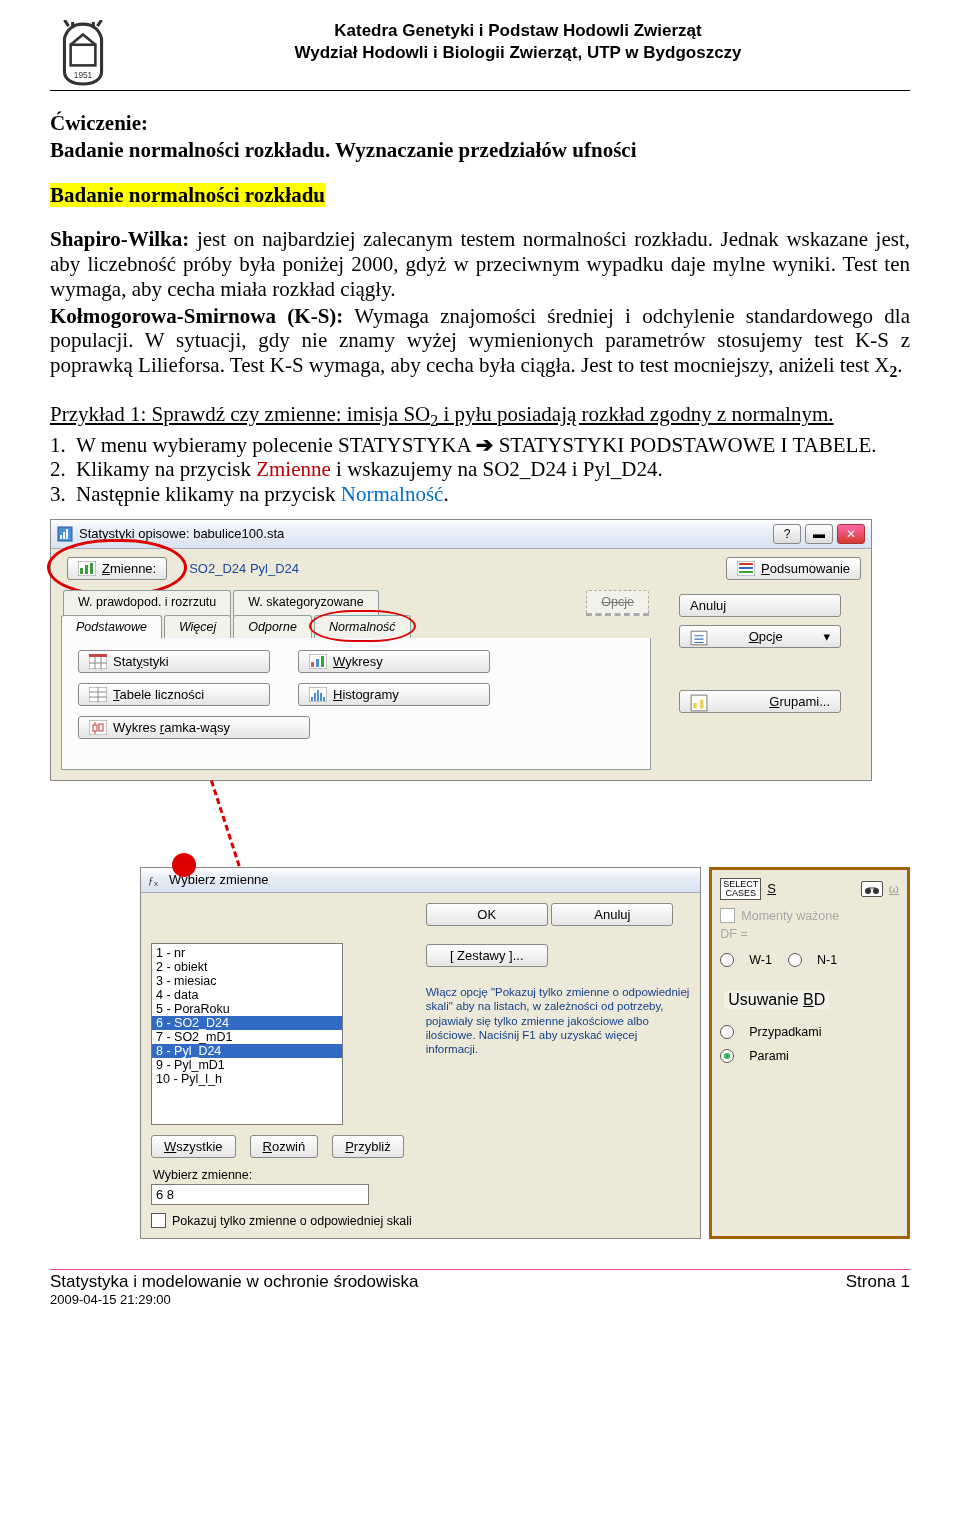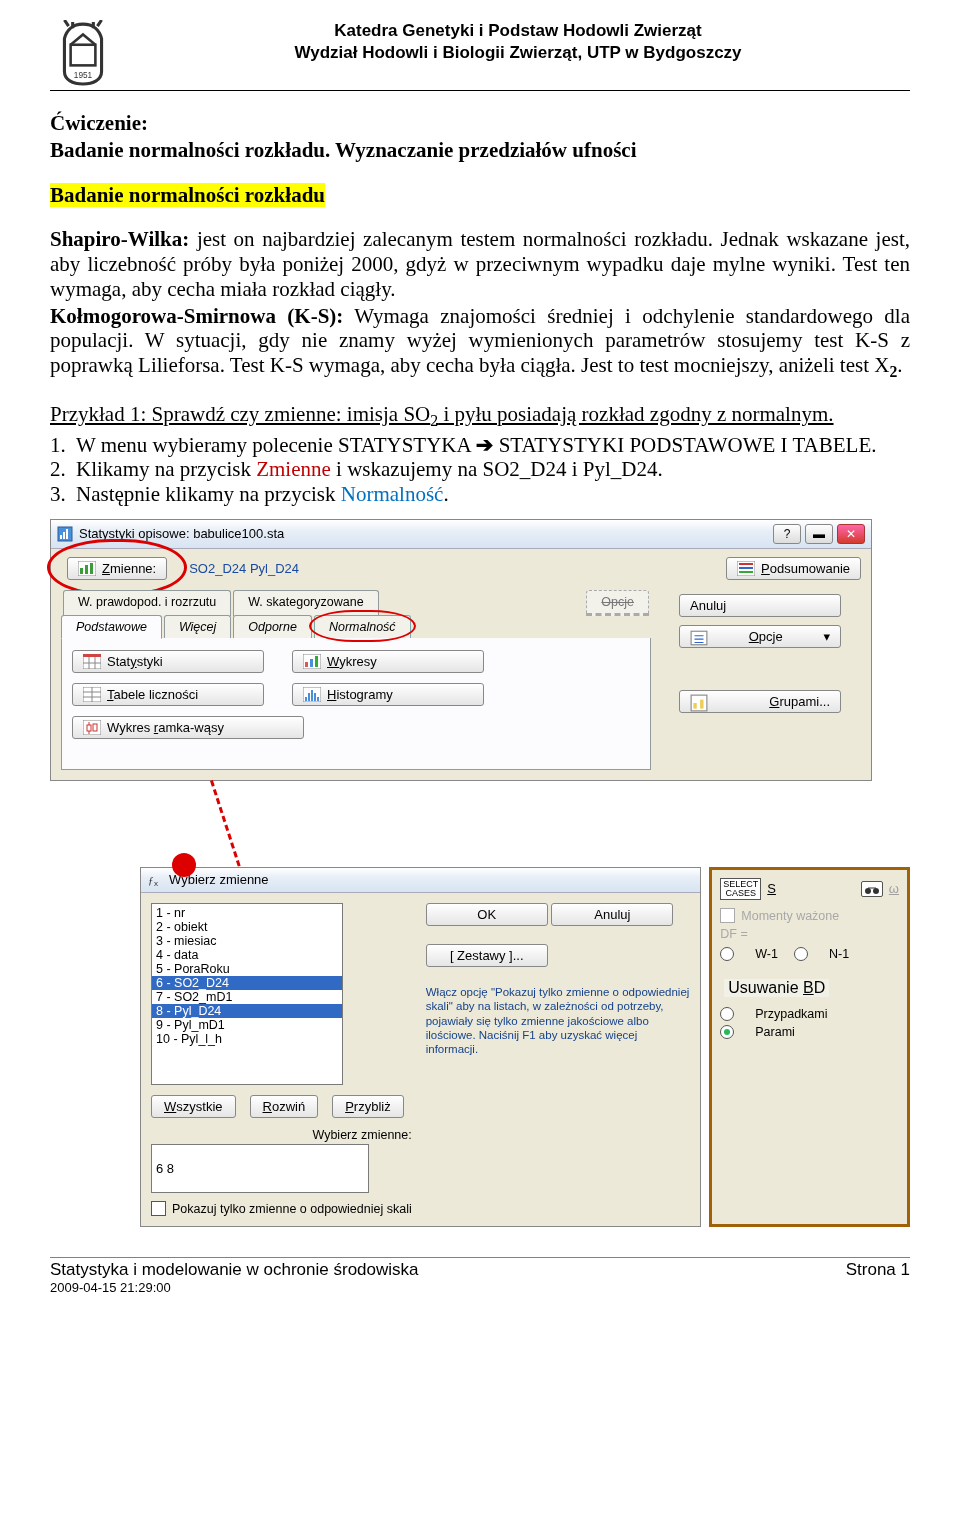--- a/index.html
+++ b/index.html
@@ -93,21 +93,21 @@
   }
   .tab.active { background:#fcfcfe; border-bottom:1px solid #fcfcfe; margin-bottom:-1px; font-weight:normal; color:#000; }
   .tab.na { border-color:#7aa; }
   .tab-oval {
     position:absolute; left:-6px; top:-6px; right:-6px; bottom:-4px;
     border:2px solid #d00; border-radius:50%/60%;
     pointer-events:none;
   }
   .panel {
     background:#fcfcfe; border:1px solid #919b9c;
-    margin:0 10px 10px 10px; padding:12px 10px 20px 10px;
+    margin:0 10px 10px 10px; padding:12px 10px 20px 16px;
     border-top:none;
     display:flex;
   }
   .panel-left { flex:1; }
   .btn-row { display:flex; gap:28px; margin-bottom:10px; align-items:center; }
   .btn-l { width:170px; }
   .ul { text-decoration: underline; }
 
   
   .right-col {
@@ -138,32 +138,32 @@
     width: 582px; margin-left: 90px;
     background:#ece9d8; border:1px solid #888;
   }
   .list {
     background:#fff; border:1px solid #7a7a7a; width:190px; height:176px;
     overflow:hidden; font-size:12.5px; padding:2px 0;
   }
   .list div { padding:0 4px; white-space:nowrap; }
   .list .sel { background:#316ac5; color:#fff; }
   .w2-body { padding:10px; display:flex; }
-  .w2-left { display:flex; flex-direction:column; }
+  .w2-left { display:flex; flex-direction:column;margin-top:40px; }
   .w2-mid { flex:1; padding-left:14px; }
   .w2-mid .btn { width:100px; margin-bottom:8px; justify-content:center; }
-  .radio { display:flex; align-items:center; gap:21px; font-size:12.5px; color:#000; margin:4px 0;}
+  .radio { display:flex; align-items:center; gap:15px; font-size:12.5px; color:#000; margin:10px 0;}
   .radio .r { width:12px;height:12px;border:1px solid #555;border-radius:50%;background:#fff;display:inline-flex;align-items:center;justify-content:center;}
   .radio .r.on::after{content:"";width:6px;height:6px;background:#2b5;border-radius:50%;}
   .disabled { color:#a8a8a8; }
   .row-btns { display:flex; gap:14px; margin:10px 0 6px 0; }
   .row-btns .btn { padding:3px 12px; }
-  .lbl { font-size:12.5px; margin:4px 0 2px 2px;text-align:right; }
+  .lbl { font-size:12.5px; margin:4px 0 2px 2px; }
   .txt {
-    background:#fff;border:1px solid #7a7a7a; padding:16px 4px; font-size:13px; width:208px;
+    background:#fff;border:1px solid #7a7a7a; padding:2px 4px; font-size:13px; width:208px;
   }
   .chk { display:flex; align-items:flex-end; gap:6px; font-size:12.5px; margin-top:8px;}
   .chk .b { width:13px;height:13px;border:1px solid #555;background:#fff;}
 
   
   .footer {
     border-top:1px solid #ec4899; margin-top:30px;
     display:flex; justify-content:space-between;
     font-family:Arial,sans-serif; font-size:17px;
     padding-top:2px;

